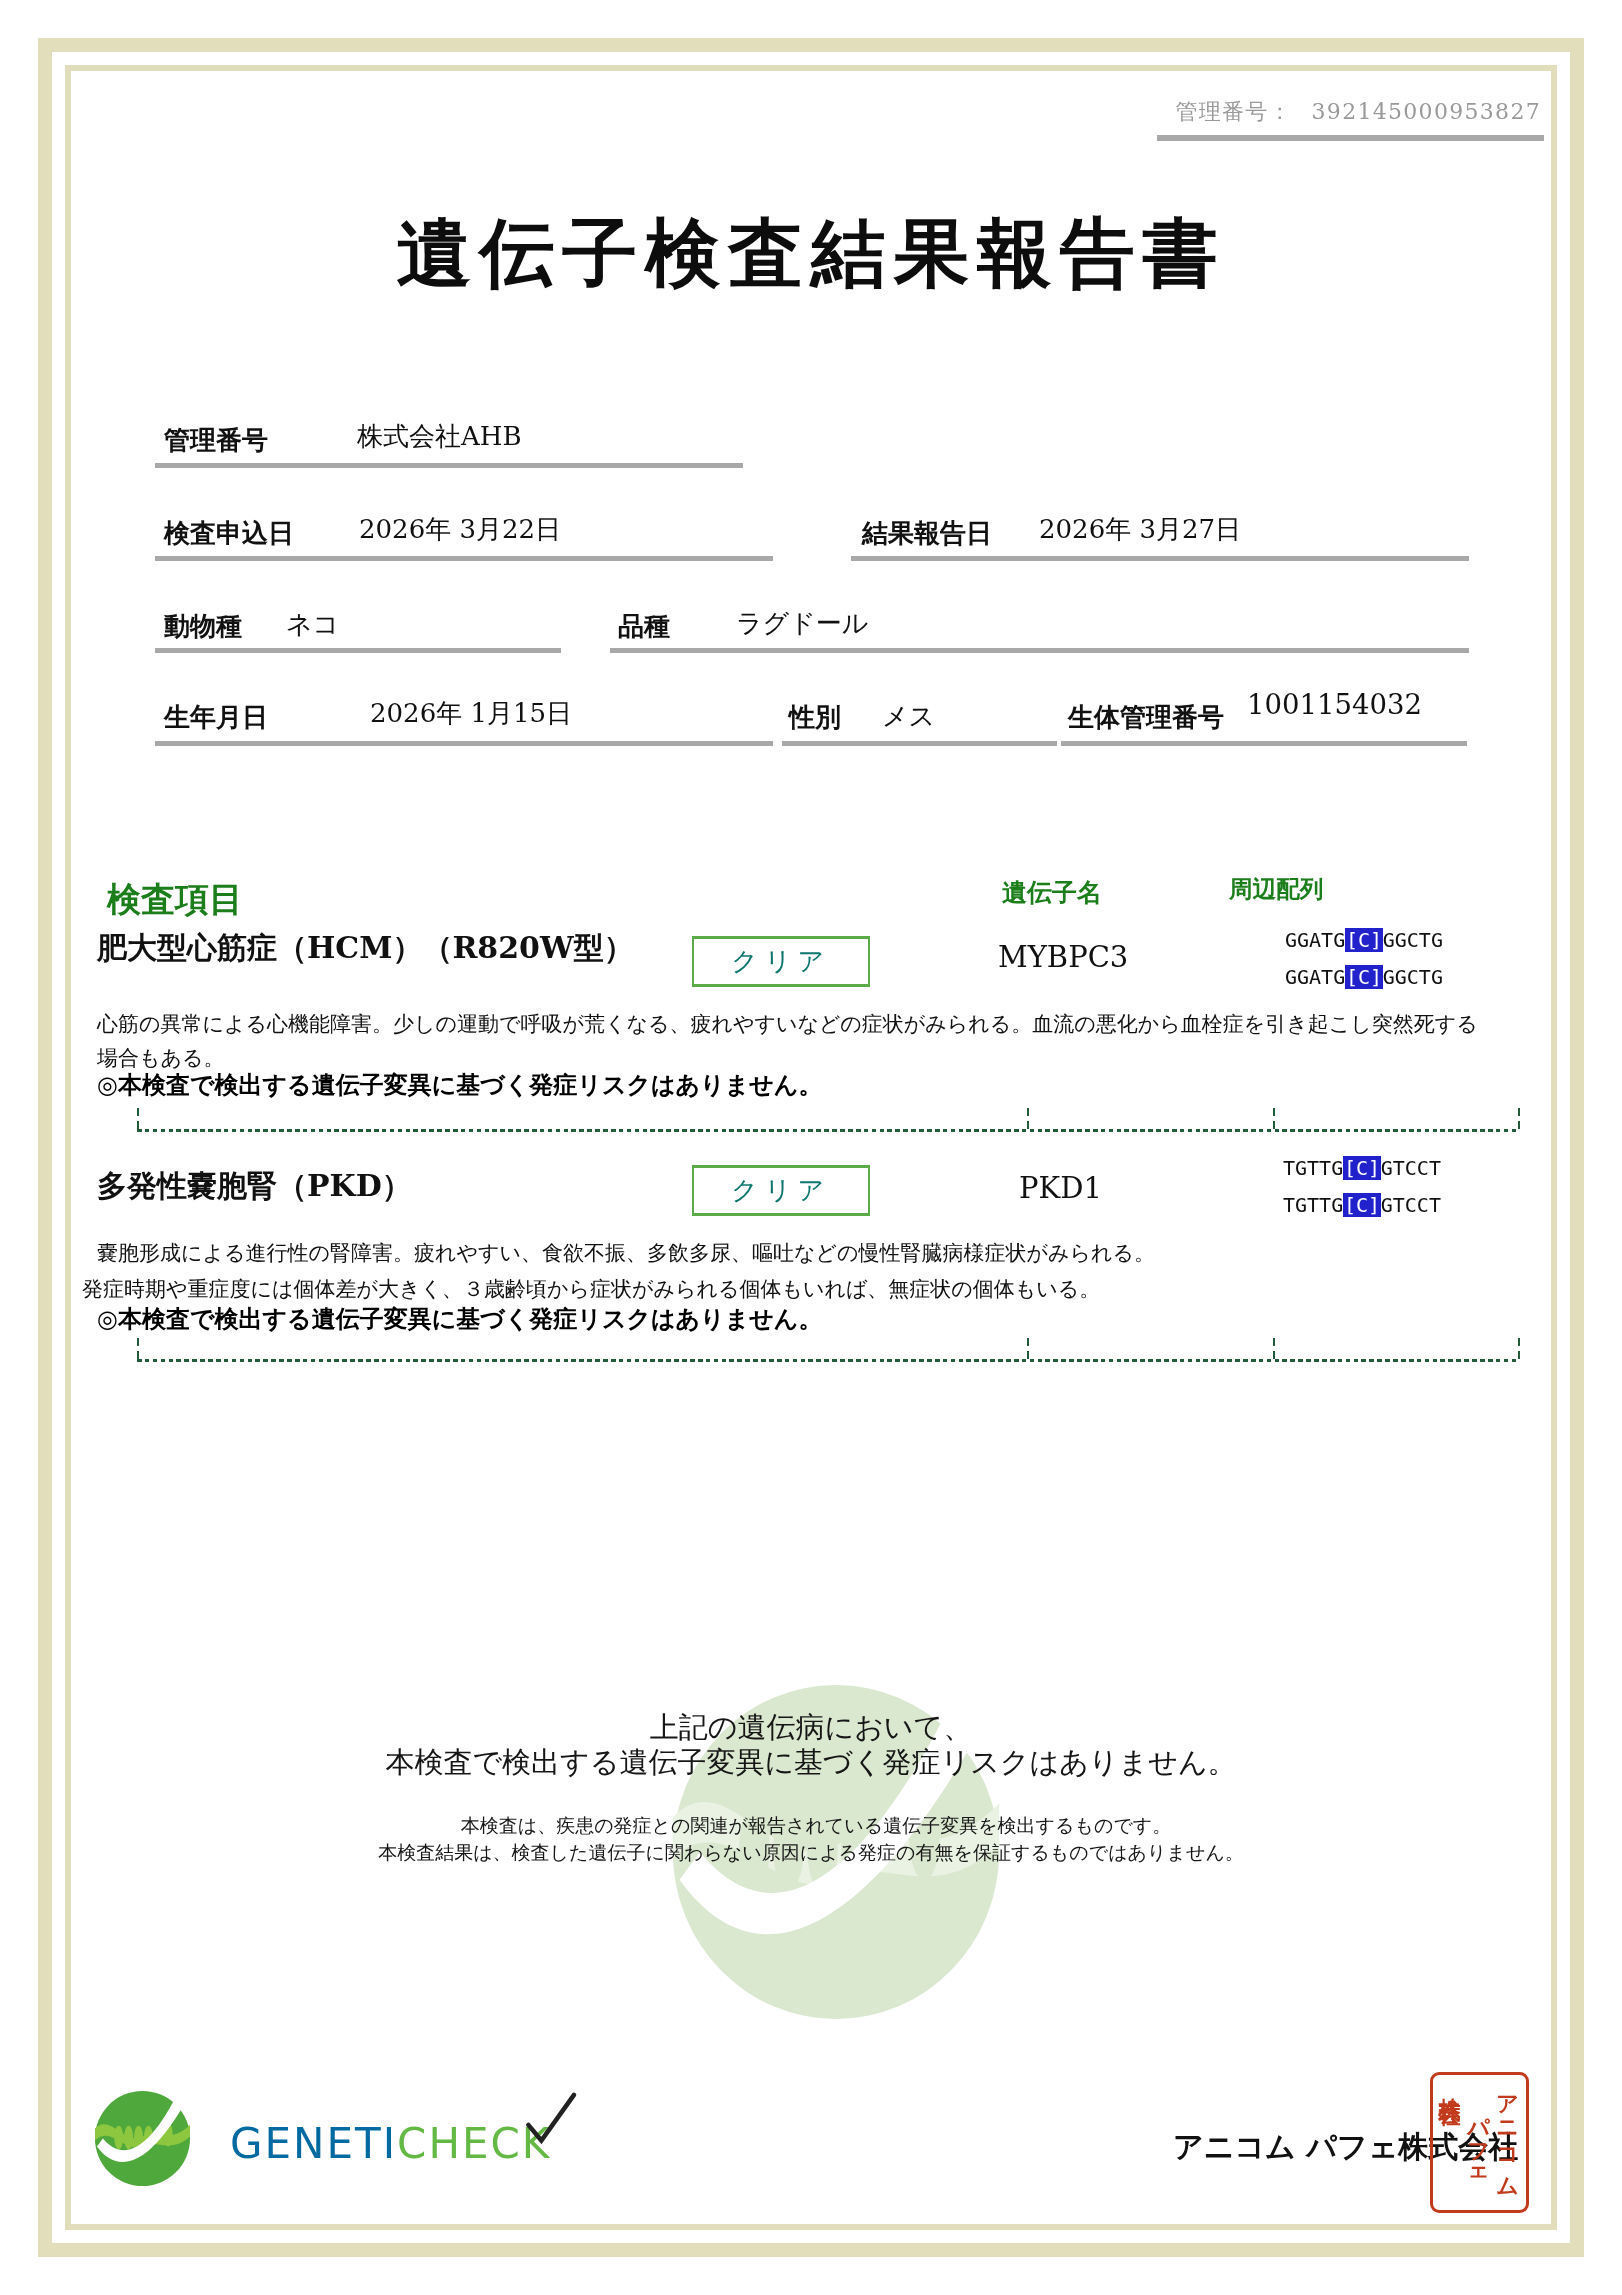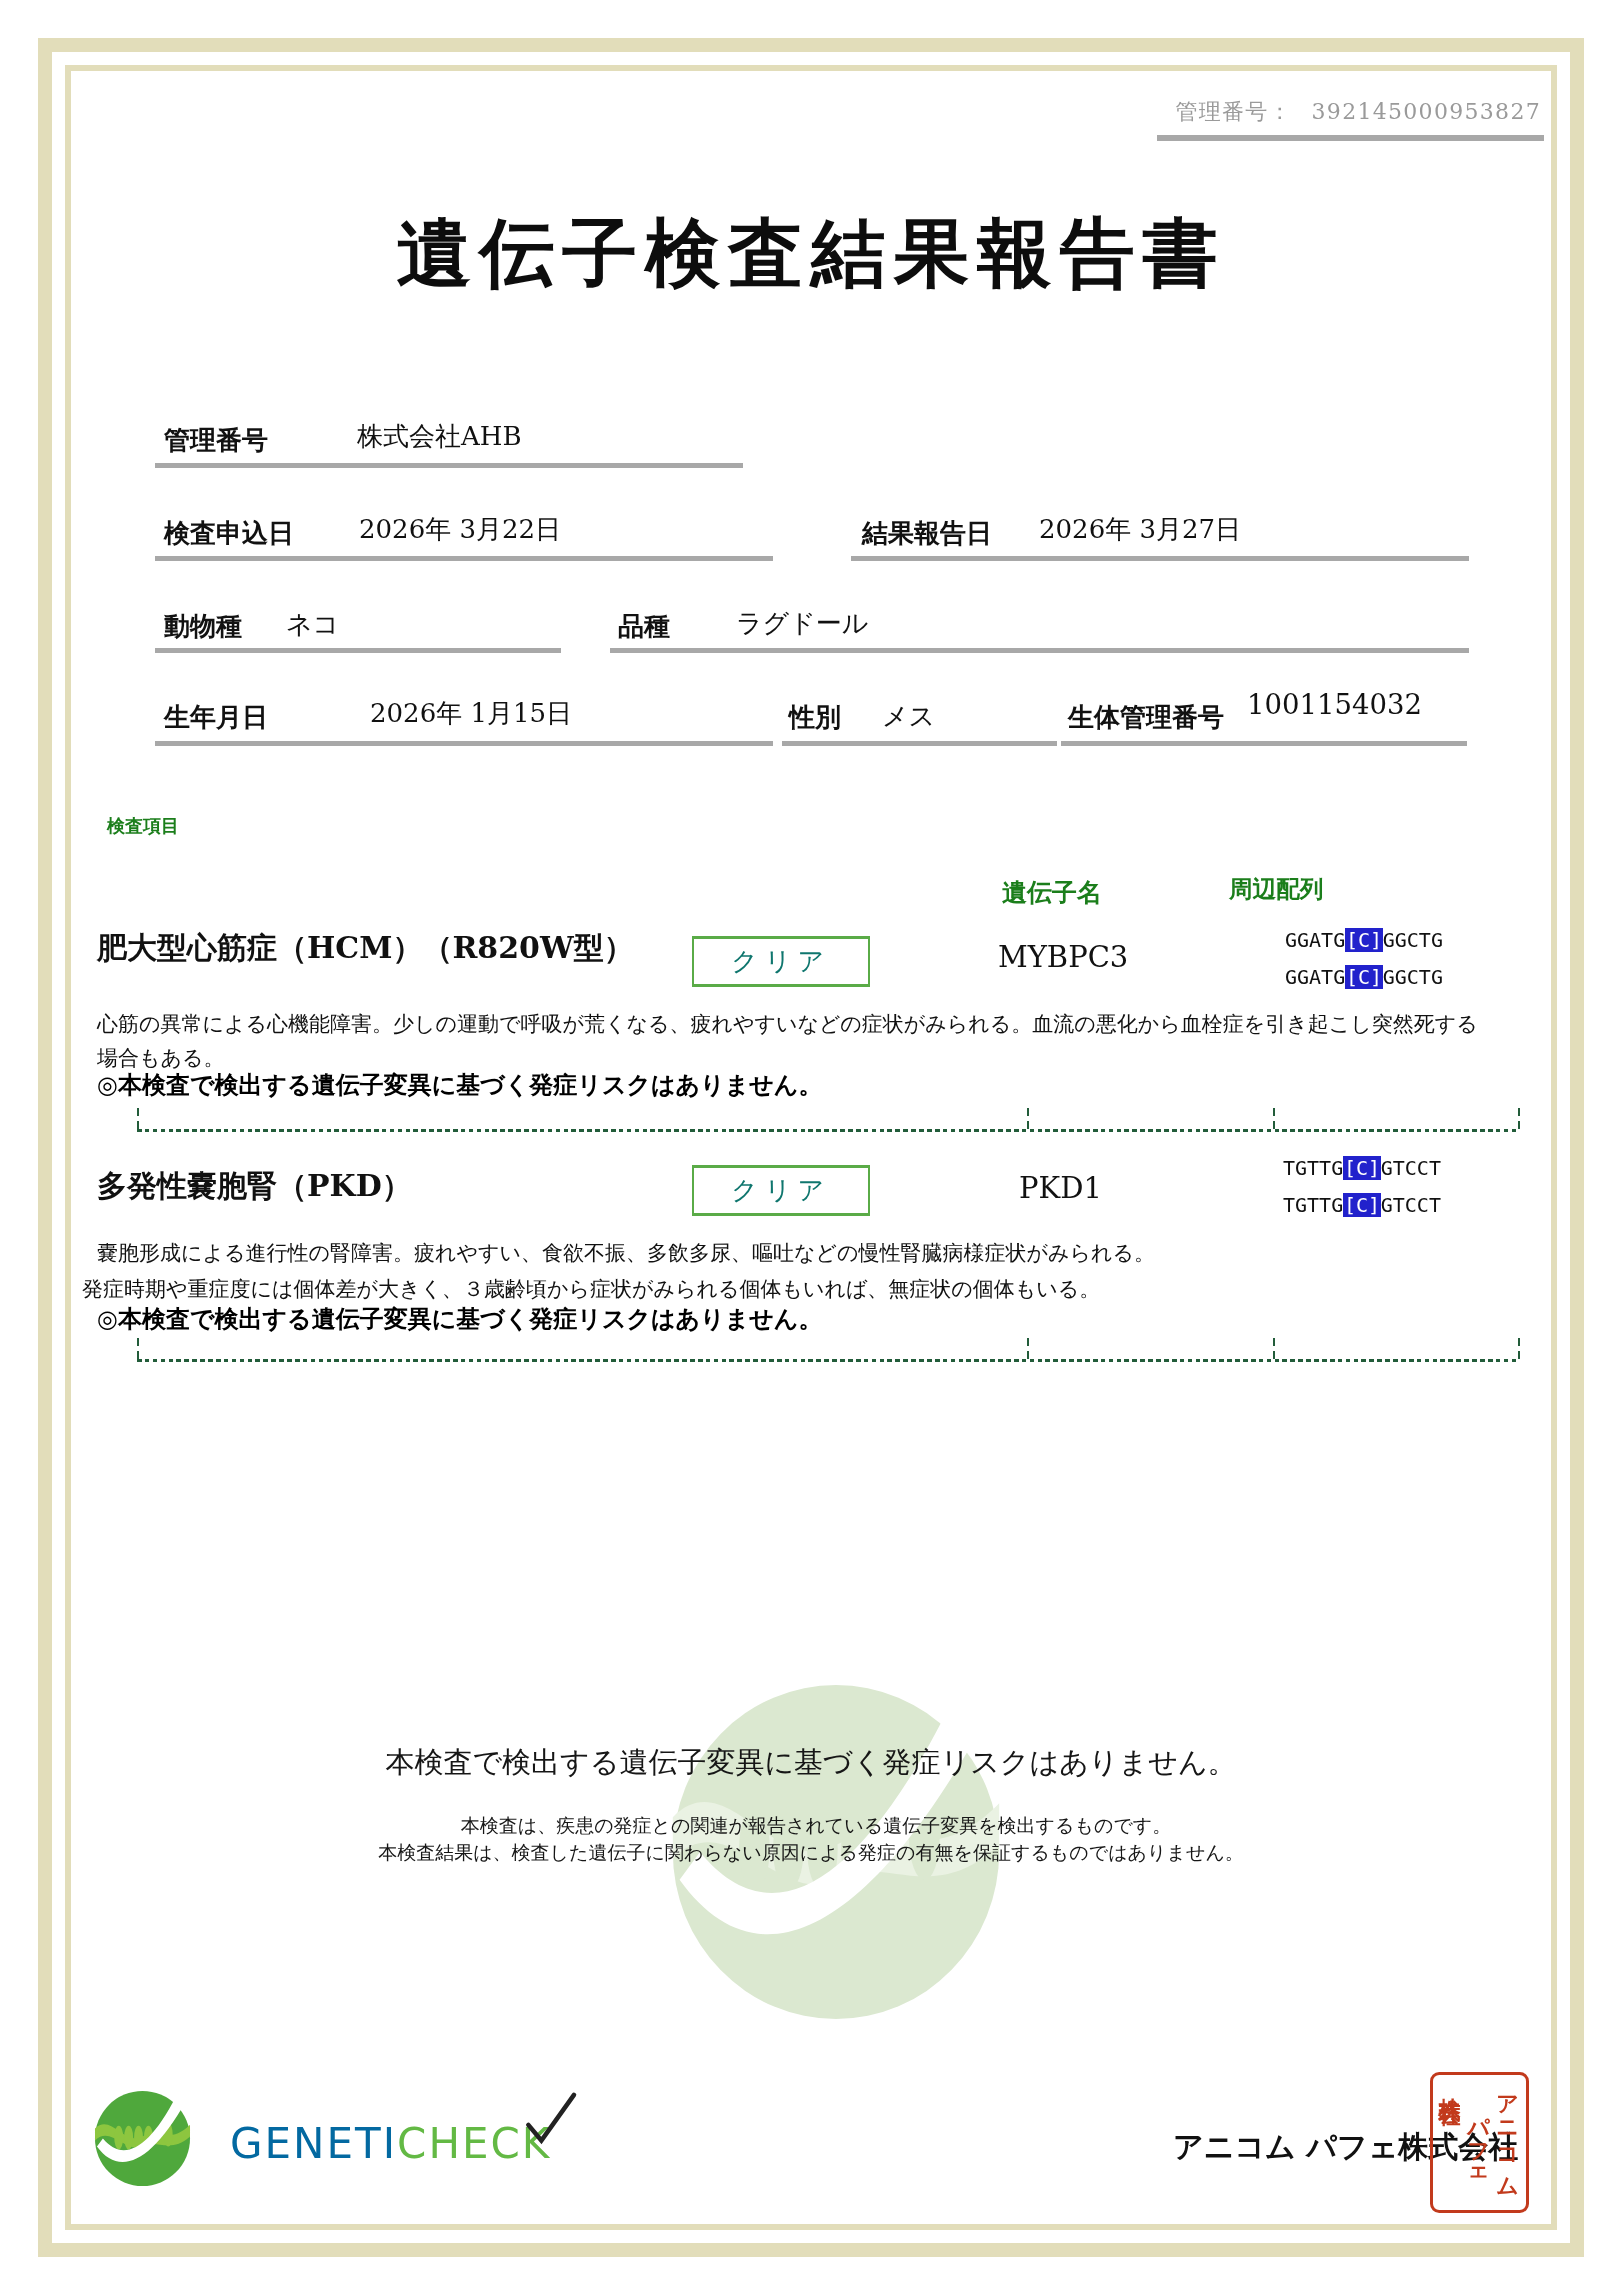--- a/index.html
+++ b/index.html
@@ -93,21 +93,21 @@
   <div class="abs flabel z1" style="left:164px;top:700px;">生年月日</div>
   <div class="abs fvalue z1" style="left:370px;top:696px;">2026年 1月15日</div>
   <div class="abs ubar z1" style="left:155px;top:741px;width:618px;"></div>
   <div class="abs flabel z1" style="left:789px;top:700px;">性別</div>
   <div class="abs fvalue z1" style="left:882px;top:699px;">メス</div>
   <div class="abs ubar z1" style="left:782px;top:741px;width:275px;"></div>
   <div class="abs flabel z1" style="left:1068px;top:700px;">生体管理番号</div>
   <div class="abs fvalue z1" style="left:1247px;top:688px;font-size:27.5px;">1001154032</div>
   <div class="abs ubar z1" style="left:1061px;top:741px;width:406px;"></div>
 
-  <div class="abs ghead z1" style="left:107px;top:814px;font-size:18px;">検査項目</div>
+  <div class="abs ghead z1" style="left:107px;top:877px;font-size:34px;">検査項目</div>
   <div class="abs ghead z1" style="left:1002px;top:876px;font-size:25px;">遺伝子名</div>
   <div class="abs ghead z1" style="left:1229px;top:873px;font-size:23.6px;">周辺配列</div>
 
   <div class="abs disease z1" style="left:97px;top:928px;">肥大型心筋症（HCM）（R820W型）</div>
   <div class="abs result-box z1" style="left:692px;top:936px;">
     <span class="result-text">クリア</span>
   </div>
   <div class="abs gene z1" style="left:998px;top:940px;">MYBPC3</div>
   <div class="abs seq mono z1" style="left:1285px;top:928px;">
     <span>GGATG</span><span class="variant">[C]</span><span>GGCTG</span>
@@ -137,20 +137,21 @@
   </div>
   <div class="abs desc z1" style="left:97px;top:1239px;">嚢胞形成による進行性の腎障害。疲れやすい、食欲不振、多飲多尿、嘔吐などの慢性腎臓病様症状がみられる。</div>
   <div class="abs desc z1" style="left:82px;top:1275px;">発症時期や重症度には個体差が大きく、３歳齢頃から症状がみられる個体もいれば、無症状の個体もいる。</div>
   <div class="abs risk z1" style="left:97px;top:1303px;">◎本検査で検出する遺伝子変異に基づく発症リスクはありません。</div>
   <div class="abs vdash z1" style="left:137px;top:1338px;"></div>
   <div class="abs vdash z1" style="left:1027px;top:1338px;"></div>
   <div class="abs vdash z1" style="left:1273px;top:1338px;"></div>
   <div class="abs vdash z1" style="left:1518px;top:1338px;"></div>
   <div class="abs hdash z1" style="left:137px;top:1359px;width:1382px;"></div>
 
+  <div class="abs center-line sum-big sans z1" style="top:1708px;">上記の遺伝病において、</div>
   <div class="abs center-line sum-big sans z1" style="top:1743px;">本検査で検出する遺伝子変異に基づく発症リスクはありません。</div>
   <div class="abs center-line sum-small sans z1" style="top:1813px;padding-left:10px;">本検査は、疾患の発症との関連が報告されている遺伝子変異を検出するものです。</div>
   <div class="abs center-line sum-small sans z1" style="top:1840px;">本検査結果は、検査した遺伝子に関わらない原因による発症の有無を保証するものではありません。</div>
 
   <svg class="abs z1" style="left:93px;top:2089px;width:99px;height:99px;" viewBox="0 0 100 100">
     <circle cx="50" cy="50" r="48" fill="#4fa83c"></circle>
     <path d="M 2 40 C 18 24, 32 58, 50 48 C 66 40, 78 56, 98 36 L 98 48 C 78 66, 64 50, 50 58 C 34 66, 18 36, 2 52 Z" fill="#8dc63f"></path>
     <ellipse cx="26" cy="49" rx="4.5" ry="12" fill="#8dc63f"></ellipse>
     <ellipse cx="36" cy="49" rx="4.5" ry="12" fill="#8dc63f"></ellipse>
     <ellipse cx="46" cy="49" rx="4.5" ry="12" fill="#8dc63f"></ellipse>

